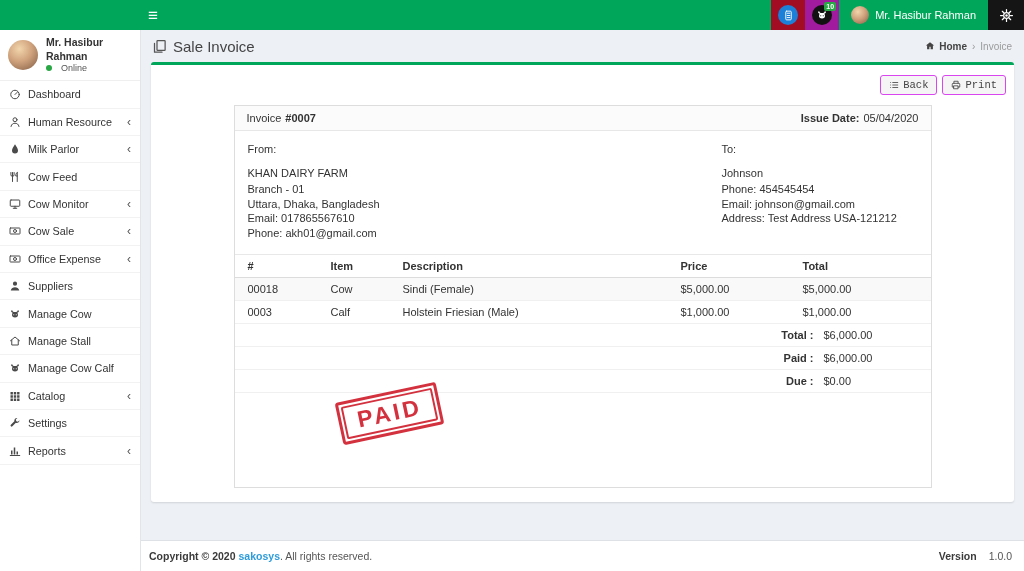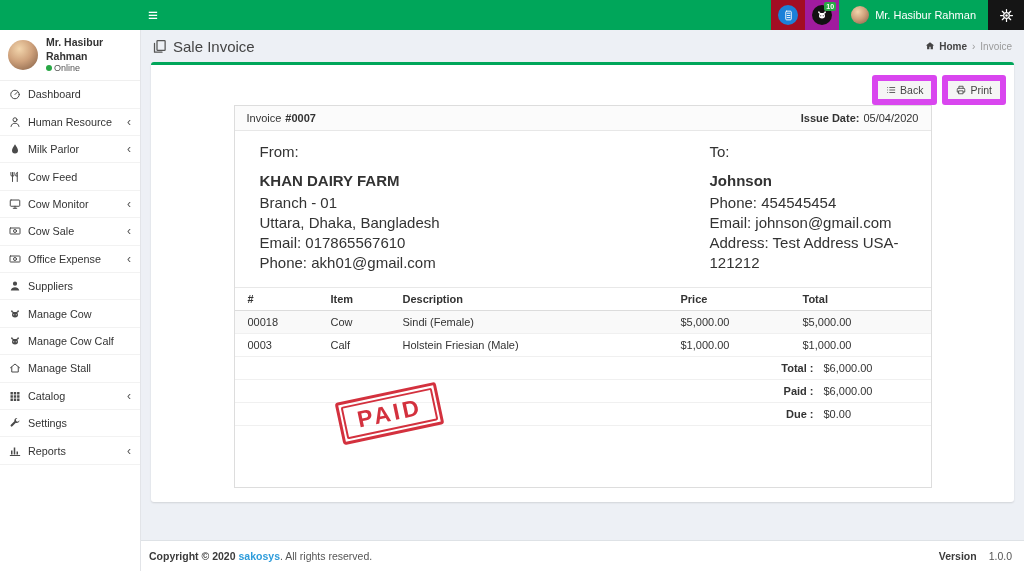--- a/index.html
+++ b/index.html
@@ -29,21 +29,21 @@
   .nav-btn.gear { width:36px; background:#151515; color:#fff; }
 
   
   .sidebar { position:absolute; top:30px; left:0; bottom:0; width:141px;
     background:#fff; border-right:1px solid #e2e4e8; z-index:20; }
   .side-user { display:flex; align-items:center; gap:8px; padding:6px 8px 7px 8px;
     border-bottom:1px solid #efefef; }
   .avatar-lg { width:30px; height:30px; border-radius:50%; flex:none;
     background:radial-gradient(circle at 38% 30%, #f2d5ac 0%, #cfa27c 45%, #7e5a42 100%); }
   .su-name { font-size:10.5px; font-weight:bold; color:#333; line-height:1.3; }
-  .su-status { display:flex; align-items:center; gap:2px; font-size:9px; color:#555; }
+  .su-status { display:flex; align-items:center; gap:9px; font-size:9px; color:#555; }
   .dot { width:6px; height:6px; border-radius:50%; background:#28a745; }
   .menu-item { display:flex; align-items:center; gap:7px; height:27.4px; padding:0 9px;
     border-bottom:1px solid #f2f2f2; font-size:10.8px; color:#333; cursor:pointer; }
   .menu-item .ic { color:#4a4a4a; }
   .chev { margin-left:auto; color:#555; font-size:12px; line-height:1; }
 
   .ic { width:12px; height:12px; display:inline-block; flex:none; }
   .ic svg { display:block; width:100%; height:100%; }
   .st { fill:none; stroke:currentColor; stroke-width:2; stroke-linecap:round; stroke-linejoin:round; }
   .fl { fill:currentColor; stroke:none; }
@@ -57,35 +57,35 @@
   .page-title .ic { width:15px; height:15px; color:#555; }
   .breadcrumb { display:flex; align-items:center; gap:5px; font-size:10px; color:#444; }
   .breadcrumb .ic { width:10px; height:10px; }
   .bc-sep, .bc-current { color:#9a9a9a; }
   .bc-home { display:flex; align-items:center; gap:4px; cursor:pointer; }
 
   .card { margin:0 10px; background:#fff; border-top:3px solid #00a65a;
     border-radius:3px; box-shadow:0 1px 2px rgba(0,0,0,.12); height:440px; position:relative; }
   .card-actions { position:absolute; top:10px; right:8px; display:flex; gap:5px; }
   .btn { display:flex; align-items:center; gap:4px; background:#f5f5f5;
-    border:6px solid #d946ef; border-radius:3px; padding:3px 8px;
-    font-size:10.5px; color:#444; cursor:pointer; }
+    border:1px solid #d946ef; border-radius:3px; padding:3px 8px;
+    font-size:10.5px; color:#444; cursor:pointer;font-family:Liberation Mono, monospace; }
   .btn .ic { width:10px; height:10px; }
 
   .invoice-box { width:698px; margin:40px auto 0; border:1px solid #ddd;
     background:#fff; position:relative; height:383px; }
   .inv-header { display:flex; justify-content:space-between; align-items:center;
     padding:6px 12px; background:#fbfbfb; border-bottom:1px solid #e7e7e7;
     font-size:11px; color:#333; }
   .inv-no, .inv-date { display:flex; gap:4px; }
-  .inv-parties { display:flex; padding:11px 25px 13px; font-size:15px; line-height:1.35; }
+  .inv-parties { display:flex; padding:11px 13px 13px; font-size:11px; line-height:1.35; }
   .party-from { flex:1; }
   .party-to { width:196px; }
   .p-label { margin-bottom:9px; }
-  .p-name { font-weight:bold; margin-bottom:1px; }
+  .p-name { font-weight:normal; margin-bottom:1px; }
 
   table.inv-table { width:100%; border-collapse:collapse; table-layout:fixed;
     font-size:11px; color:#333; }
   .inv-table th, .inv-table td { text-align:left; padding:5px 8px; font-weight:normal;
     overflow:hidden; white-space:nowrap; }
   .inv-table th { font-weight:bold; border-top:1px solid #e8e8e8; border-bottom:1px solid #dcdcdc; }
   .inv-table th:first-child, .inv-table td:first-child { padding-left:13px; }
   .inv-table tbody tr:first-child { background:#f9f9f9; }
   .inv-table tbody td { border-bottom:1px solid #f0f0f0; }
 
@@ -264,37 +264,37 @@
           <path class="fl" d="M7 5c0 2 2 3 5 3s5-1 5-3h3c0 2-1 4-3 4l1 5c0 3-2 5-6 5s-6-2-6-5l1-5C5 9 4 7 4 5h3z"></path>
           <circle cx="9.5" cy="13.5" r="1.2" fill="#fff"></circle>
           <circle cx="14.5" cy="13.5" r="1.2" fill="#fff"></circle>
         </svg>
       </span>
     <span>Manage Cow</span>
   </div>
   <div class="menu-item">
     <span class="ic">
         <svg viewBox="0 0 24 24">
+          <g class="st">
+            <path d="M3 11.5L12 4l9 7.5"></path>
+            <path d="M5.5 10.2V20h13v-9.8"></path>
+          </g>
+        </svg>
+      </span>
+    <span>Manage Stall</span>
+  </div>
+  <div class="menu-item">
+    <span class="ic">
+        <svg viewBox="0 0 24 24">
           <path class="fl" d="M7 5c0 2 2 3 5 3s5-1 5-3h3c0 2-1 4-3 4l1 5c0 3-2 5-6 5s-6-2-6-5l1-5C5 9 4 7 4 5h3z"></path>
           <circle cx="9.5" cy="13.5" r="1.2" fill="#fff"></circle>
           <circle cx="14.5" cy="13.5" r="1.2" fill="#fff"></circle>
         </svg>
       </span>
     <span>Manage Cow Calf</span>
-  </div>
-  <div class="menu-item">
-    <span class="ic">
-        <svg viewBox="0 0 24 24">
-          <g class="st">
-            <path d="M3 11.5L12 4l9 7.5"></path>
-            <path d="M5.5 10.2V20h13v-9.8"></path>
-          </g>
-        </svg>
-      </span>
-    <span>Manage Stall</span>
   </div>
   <div class="menu-item">
     <span class="ic">
         <svg viewBox="0 0 24 24">
           <path class="fl" d="M3 4h4.8v4.8H3zM9.6 4h4.8v4.8H9.6zM16.2 4H21v4.8h-4.8zM3 10.6h4.8v4.8H3zM9.6 10.6h4.8v4.8H9.6zM16.2 10.6H21v4.8h-4.8zM3 17.2h4.8V22H3zM9.6 17.2h4.8V22H9.6zM16.2 17.2H21V22h-4.8z"></path>
         </svg>
       </span>
     <span>Catalog</span>
     <span class="chev">‹</span>
   </div>

